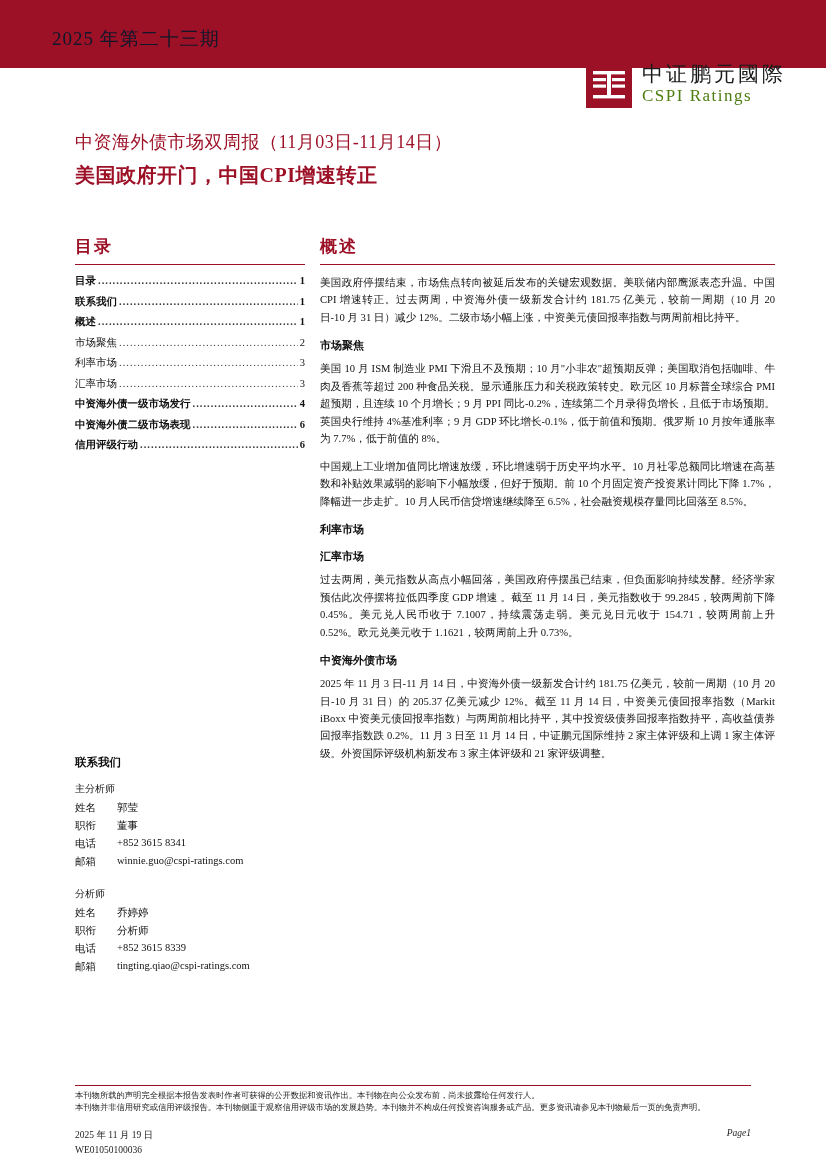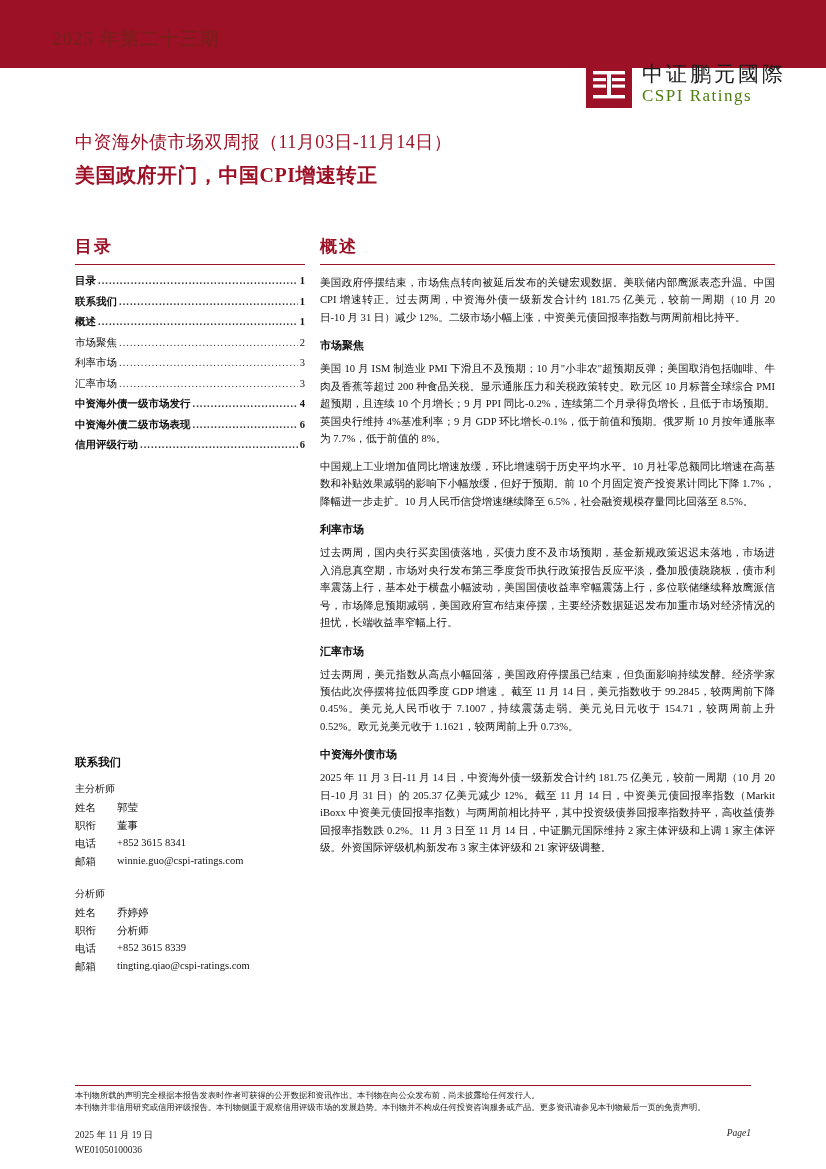--- a/index.html
+++ b/index.html
@@ -20,24 +20,23 @@
     top: 0; left: 0;
     width: 826px;
     height: 68px;
     background: #9d1127;
   }
   .issue-title {
     position: absolute;
     top: 26px;
     left: 52px;
     font-size: 19px;
-    color: #7f1d1d;
+    color: #0f172a;
     font-family: "Liberation Serif", serif;
     letter-spacing: 1px;
-    font-weight: bold;
   }
 
   
   .logo-wrap {
     position: absolute;
     top: 62px;
     right: 40px;
     display: flex;
     align-items: center;
     gap: 10px;
@@ -338,21 +337,20 @@
   <div class="r-head">概述</div>
   <div class="sec-rule"></div>
 
   <div class="para">美国政府停摆结束，市场焦点转向被延后发布的关键宏观数据。美联储内部鹰派表态升温。中国 CPI 增速转正。过去两周，中资海外债一级新发合计约 181.75 亿美元，较前一周期（10 月 20 日-10 月 31 日）减少 12%。二级市场小幅上涨，中资美元债回报率指数与两周前相比持平。</div>
 
   <div class="sub-head">市场聚焦</div>
   <div class="para">美国 10 月 ISM 制造业 PMI 下滑且不及预期；10 月"小非农"超预期反弹；美国取消包括咖啡、牛肉及香蕉等超过 200 种食品关税。显示通胀压力和关税政策转史。欧元区 10 月标普全球综合 PMI 超预期，且连续 10 个月增长；9 月 PPI 同比-0.2%，连续第二个月录得负增长，且低于市场预期。英国央行维持 4%基准利率；9 月 GDP 环比增长-0.1%，低于前值和预期。俄罗斯 10 月按年通胀率为 7.7%，低于前值的 8%。</div>
   <div class="para">中国规上工业增加值同比增速放缓，环比增速弱于历史平均水平。10 月社零总额同比增速在高基数和补贴效果减弱的影响下小幅放缓，但好于预期。前 10 个月固定资产投资累计同比下降 1.7%，降幅进一步走扩。10 月人民币信贷增速继续降至 6.5%，社会融资规模存量同比回落至 8.5%。</div>
 
   <div class="sub-head">利率市场</div>
-  <div class="para">过去两周，国内央行买卖国债落地，买债力度不及市场预期，基金新规政策迟迟未落地，市场进入消息真空期，市场对央行发布第三季度货币执行政策报告反应平淡，叠加股债跷跷板，债市利率震荡上行，基本处于横盘小幅波动，美国国债收益率窄幅震荡上行，多位联储继续释放鹰派信号，市场降息预期减弱，美国政府宣布结束停摆，主要经济数据延迟发布加重市场对经济情况的担忧，长端收益率窄幅上行。</div>
 
   <div class="sub-head">汇率市场</div>
   <div class="para">过去两周，美元指数从高点小幅回落，美国政府停摆虽已结束，但负面影响持续发酵。经济学家预估此次停摆将拉低四季度 GDP 增速 。截至 11 月 14 日，美元指数收于 99.2845，较两周前下降 0.45%。美元兑人民币收于 7.1007，持续震荡走弱。美元兑日元收于 154.71，较两周前上升 0.52%。欧元兑美元收于 1.1621，较两周前上升 0.73%。</div>
 
   <div class="sub-head">中资海外债市场</div>
   <div class="para">2025 年 11 月 3 日-11 月 14 日，中资海外债一级新发合计约 181.75 亿美元，较前一周期（10 月 20 日-10 月 31 日）的 205.37 亿美元减少 12%。截至 11 月 14 日，中资美元债回报率指数（Markit iBoxx 中资美元债回报率指数）与两周前相比持平，其中投资级债券回报率指数持平，高收益债券回报率指数跌 0.2%。11 月 3 日至 11 月 14 日，中证鹏元国际维持 2 家主体评级和上调 1 家主体评级。外资国际评级机构新发布 3 家主体评级和 21 家评级调整。</div>
 </div>
 
 <div class="footer-rule"></div>
 <div class="footer-note">

